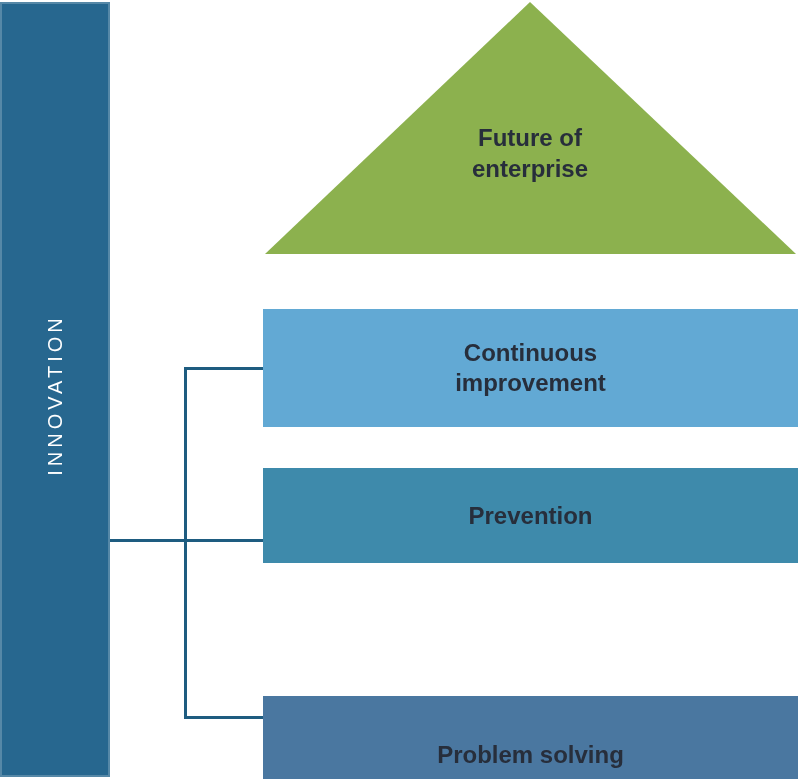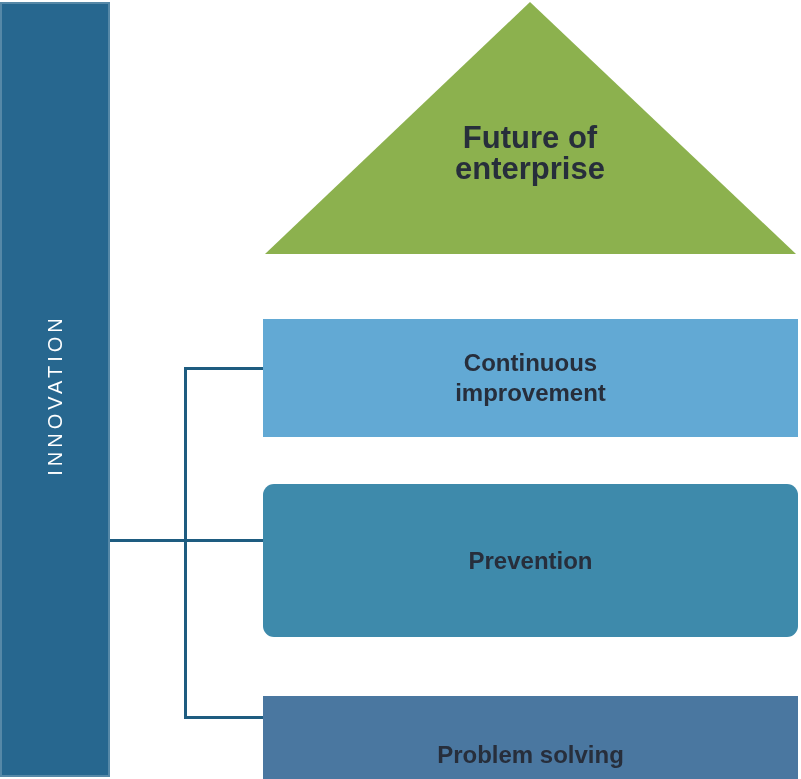--- a/index.html
+++ b/index.html
@@ -45,36 +45,36 @@
     width: 535px;
     height: 256px;
     display: block;
   }
   .triangle-label {
     position: absolute;
     left: 440px;
     top: 122px;
     width: 180px;
     text-align: center;
-    font-size: 31px;
+    font-size: 24px;
     font-weight: 700;
     line-height: 31px;
   }
 
   
   .bar {
     position: absolute;
     left: 263px;
     width: 535px;
     display: flex;
     align-items: center;
     justify-content: center;
   }
-  .bar-1 { top: 319px; height: 118px; }
-  .bar-2 { top: 484px; height: 153px; border-radius: 11px; }
+  .bar-1 { top: 309px; height: 118px; }
+  .bar-2 { top: 468px; height: 95px; }
   .bar-3 { top: 658px; height: 117px; margin-top: 38px; }
   .bar-label {
     width: 250px;
     text-align: center;
     font-size: 24px;
     font-weight: 700;
     line-height: 30px;
   }
 
   

